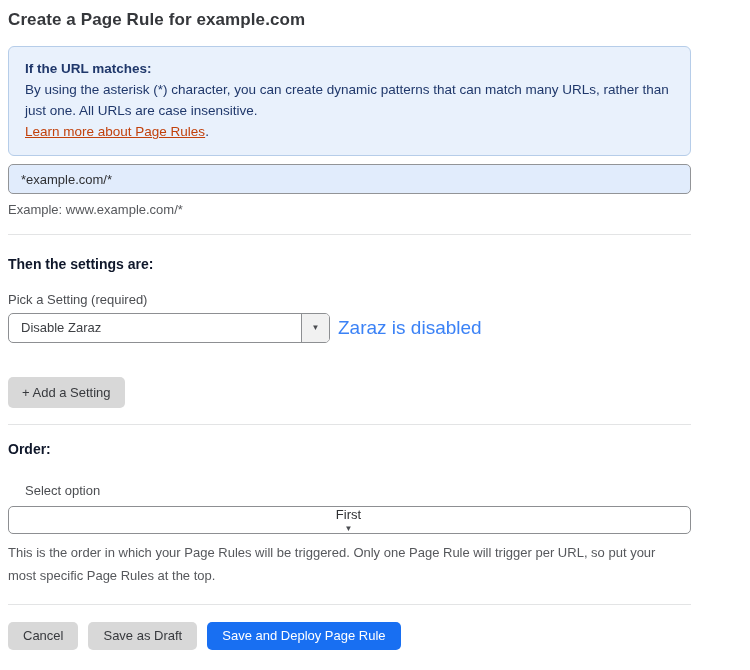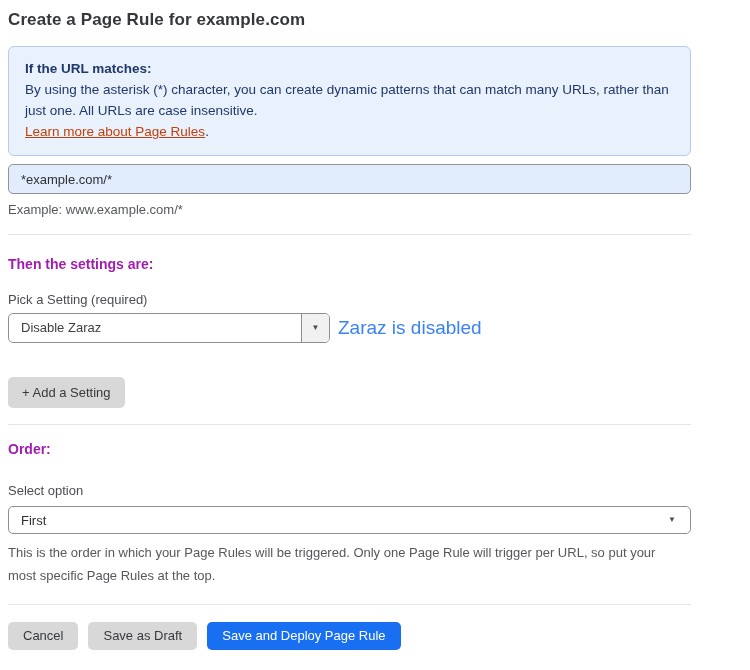--- a/index.html
+++ b/index.html
@@ -80,21 +80,21 @@
     border-top: 1px solid #e3e4e5;
     height: 0;
   }
   .divider-1 { margin-top: 17px; }
   .divider-2 { margin-top: 16px; }
   .divider-3 { margin-top: 17px; }
   
   .section-heading {
     font-size: 14px;
     font-weight: 700;
-    color: #a21caf;
+    color: #0f172a;
   }
   .settings-heading { margin-top: 21px; }
   .order-heading { margin-top: 16px; }
   .pick-label { margin-top: 20px; }
   
   .setting-row {
     margin-top: 6px;
     display: flex;
     align-items: center;
   }
@@ -143,33 +143,34 @@
     background: #d8d8d8;
     border: none;
     border-radius: 5px;
     padding: 8px 14px;
     font-family: "Liberation Sans", sans-serif;
     font-size: 13px;
     color: #37393d;
     cursor: pointer;
   }
   
-  .order-select-label { margin-top: 26px; }
+  .order-select-label { margin-top: 26px; margin-left: 17px; }
   .order-select {
     margin-top: 8px;
     width: 100%;
     height: 28px;
     background: #ffffff;
     border: 1px solid #8d8f92;
     border-radius: 5px;
     display: flex;
     align-items: center;
     justify-content: space-between;
     padding: 0 14px 0 12px;
     cursor: pointer;
+    flex-direction: column;
   }
   .order-select .select-value {
     font-size: 13px;
     color: #2f3033;
   }
   .order-helper {
     margin-top: 7px;
     line-height: 23px;
     max-width: 670px;
   }

